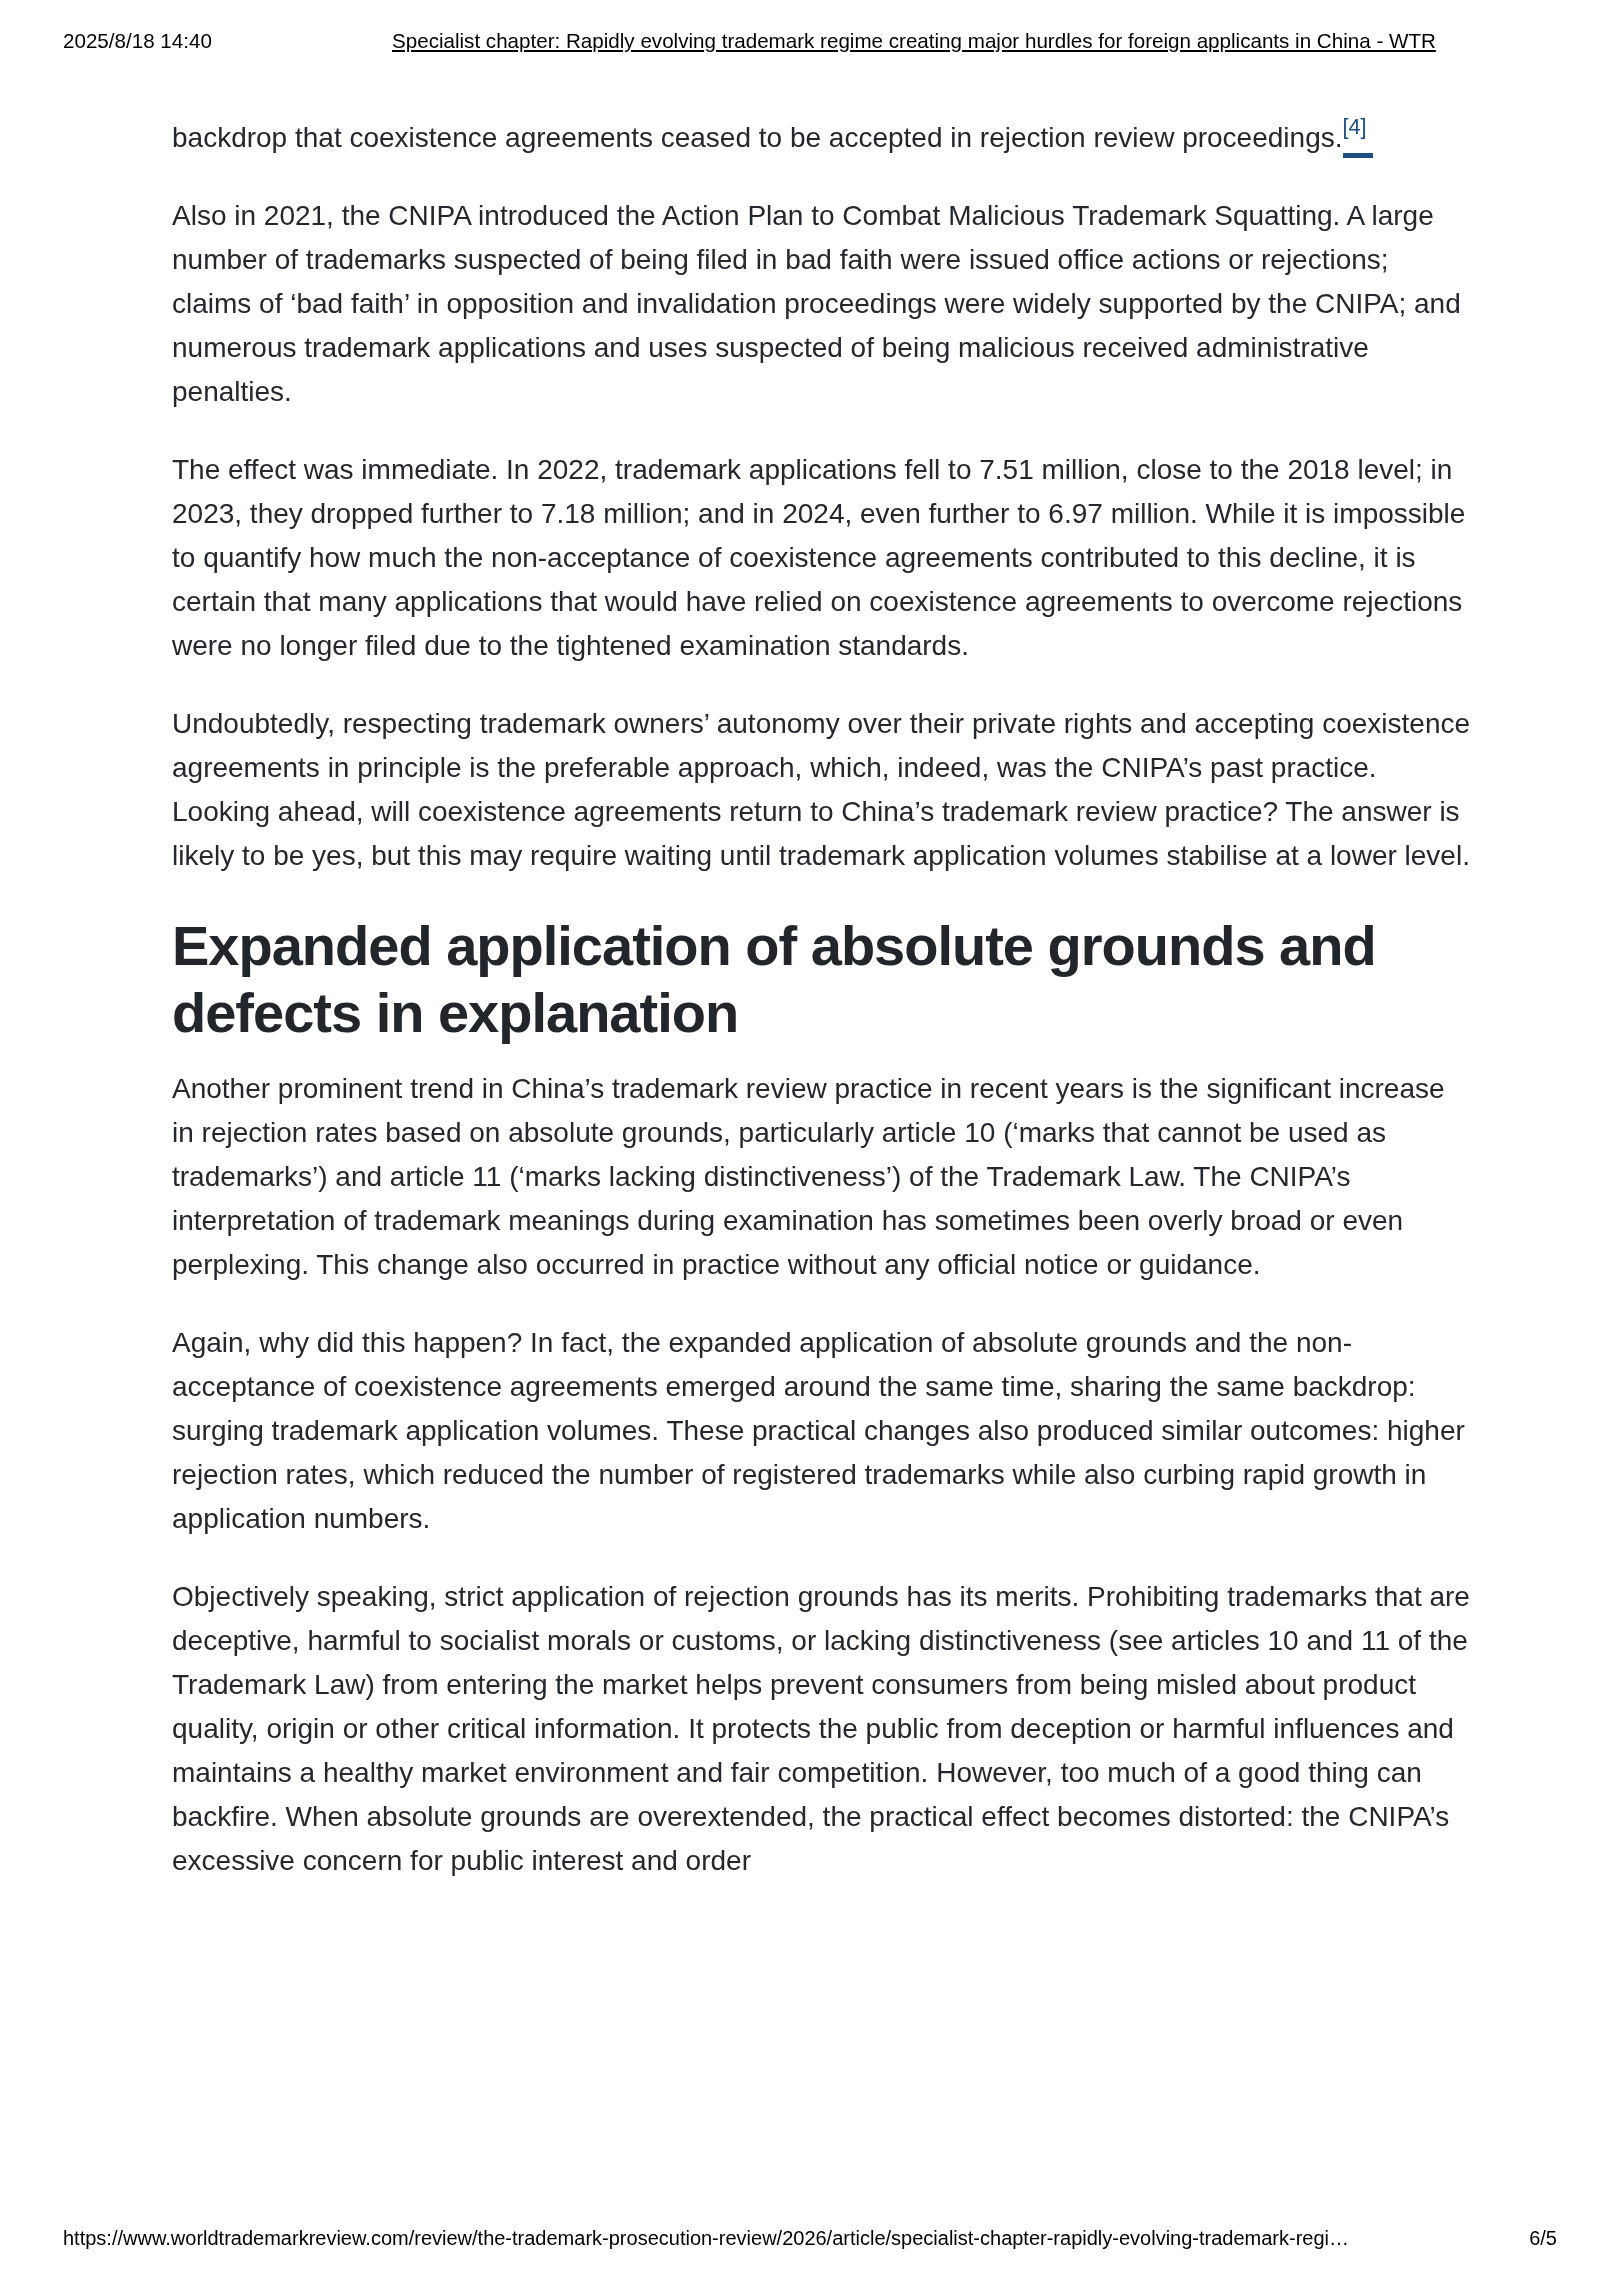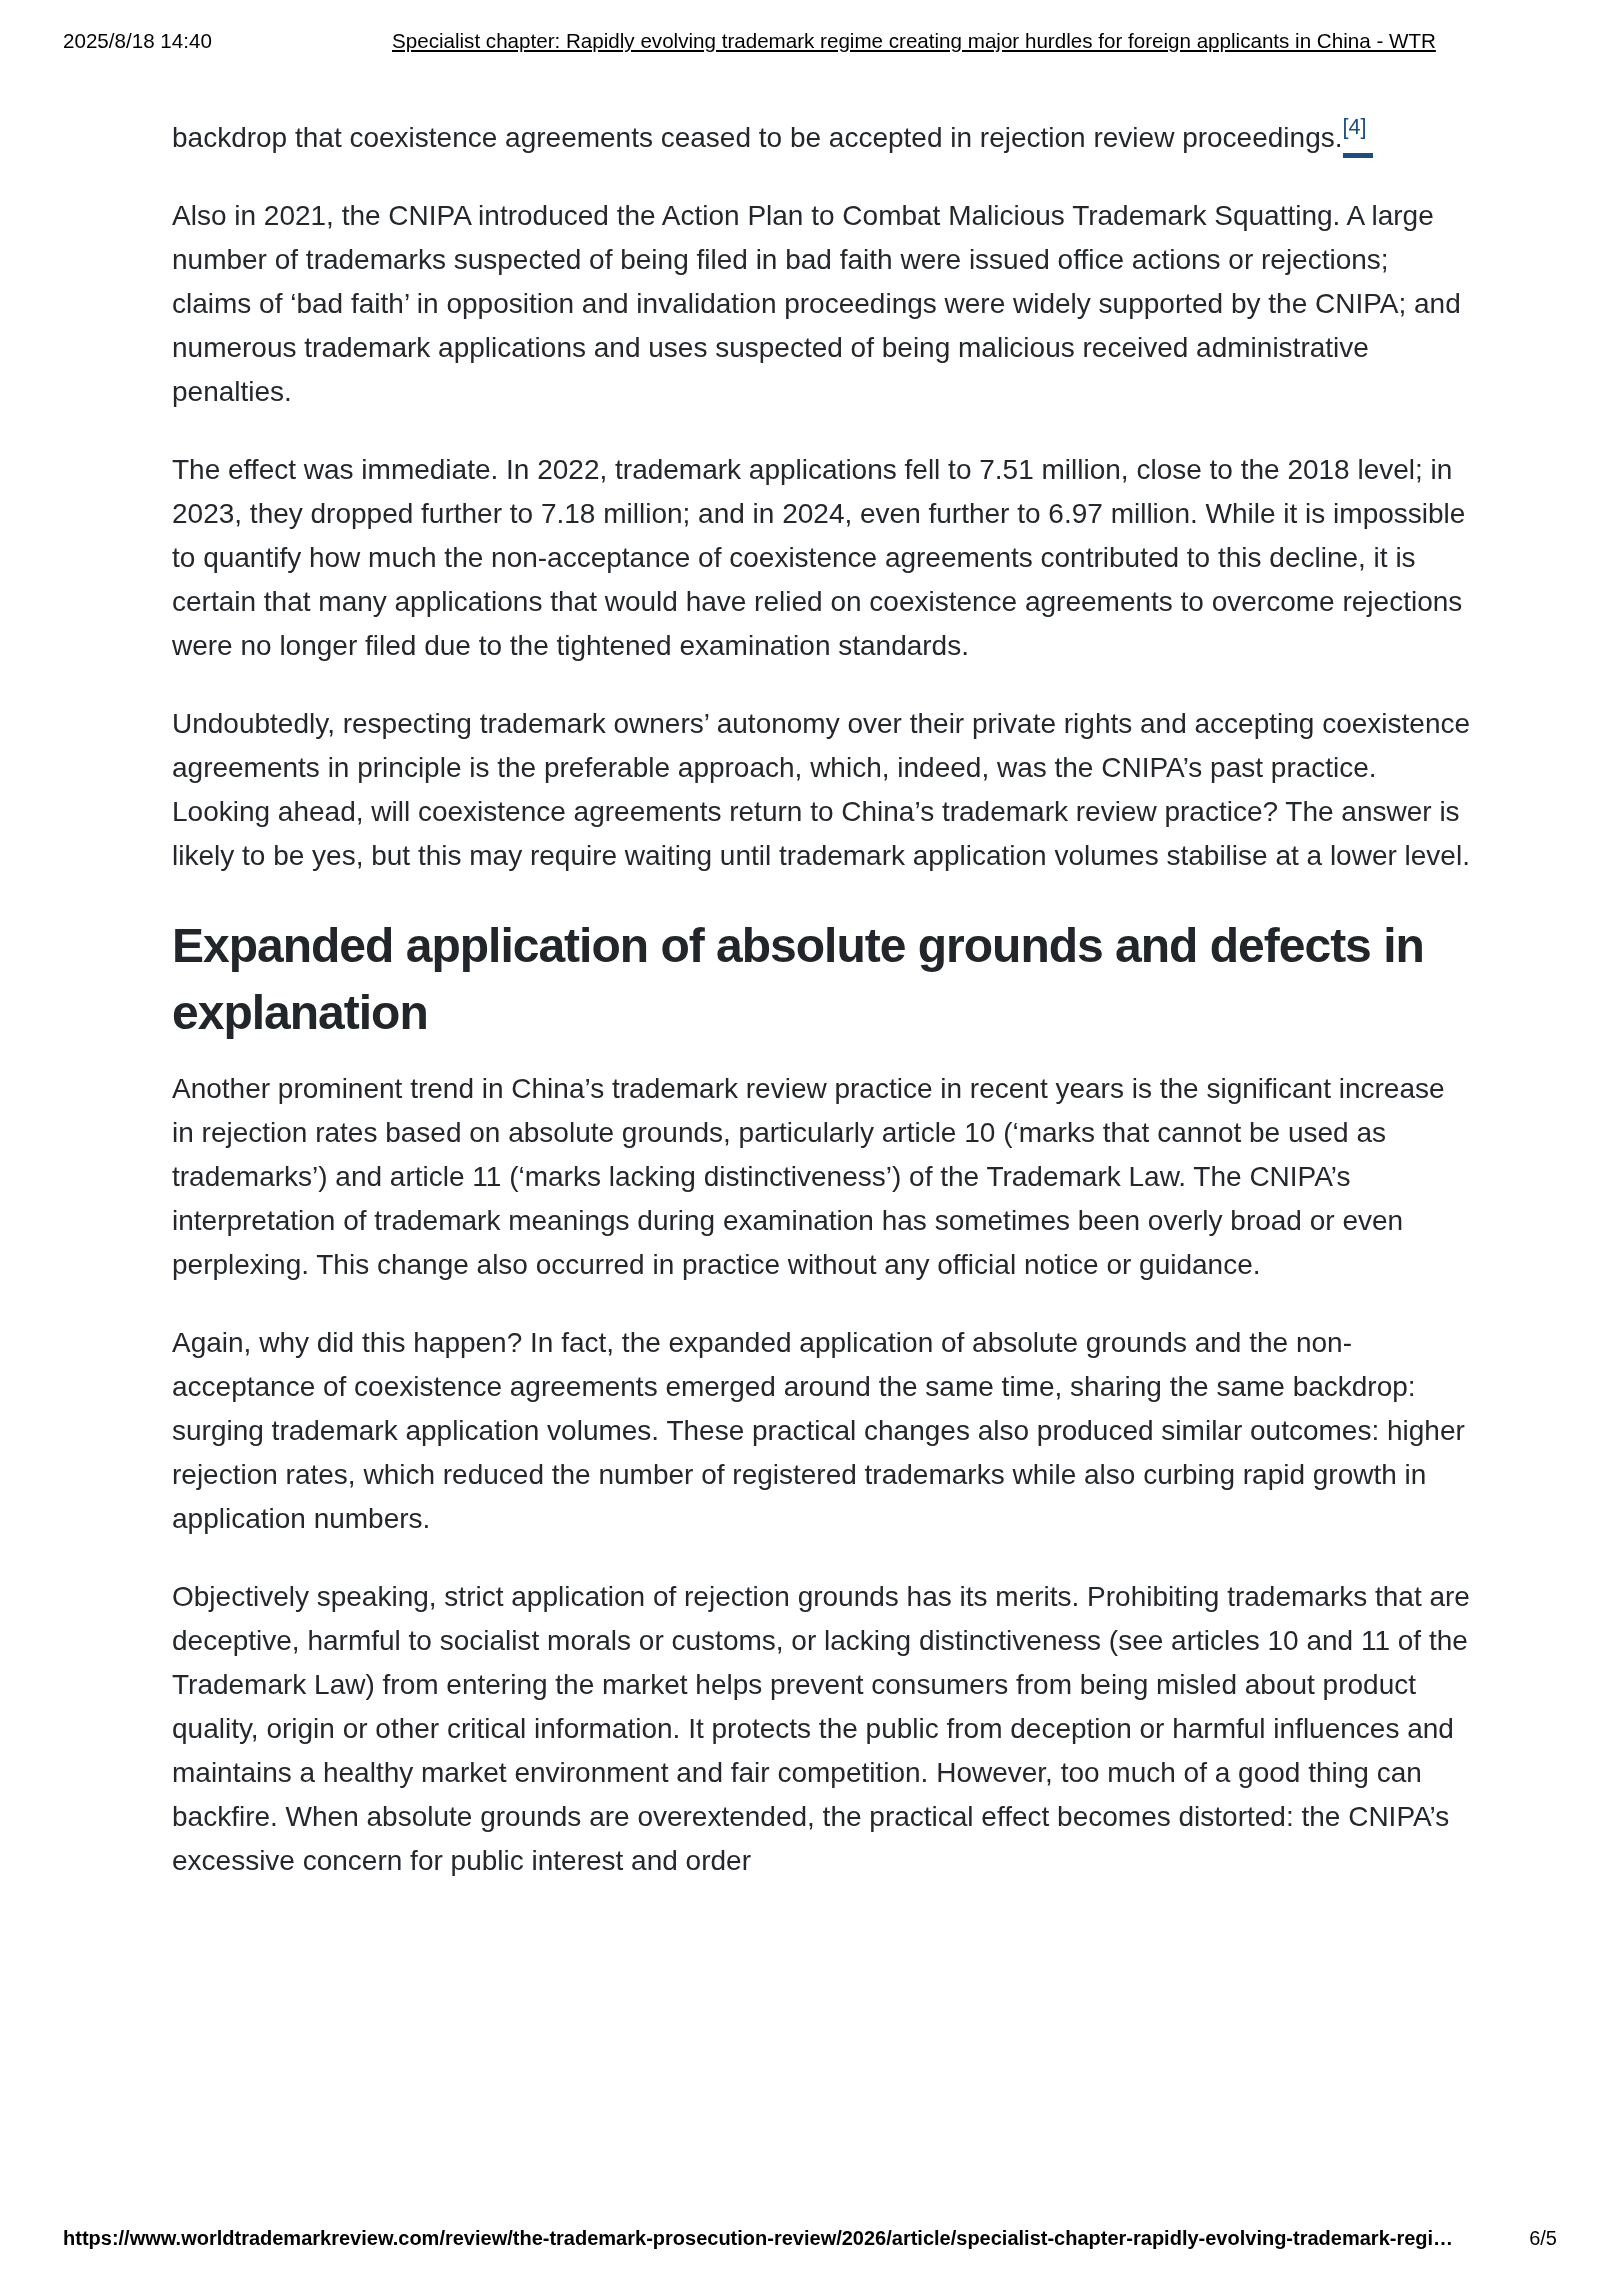--- a/index.html
+++ b/index.html
@@ -45,21 +45,21 @@
     width: 1300px;
     color: #24272c;
   }
   .content p {
     margin: 0 0 34px 0;
     font-size: 28px;
     line-height: 44px;
   }
   .content h2 {
     margin: 33px 0 20.6px 0;
-    font-size: 48px;
+    font-size: 56px;
     line-height: 67px;
     font-weight: 700;
     letter-spacing: -1px;
     color: #22262b;
   }
 
   
   sup.fn {
     font-size: 21.6px;
     line-height: 0;
@@ -89,21 +89,20 @@
     display: flex;
     justify-content: space-between;
     align-items: baseline;
     font-size: 20px;
     color: #000000;
   }
   .pf-url {
     white-space: nowrap;
     overflow: hidden;
     max-width: 1411px;
-    font-weight: bold;
   }
   .pf-page { white-space: nowrap; }
 </style>
 </head>
 <body>
 
 <div class="page">
 
   <header class="print-header">
     <span class="ph-date">2025/8/18 14:40</span>

